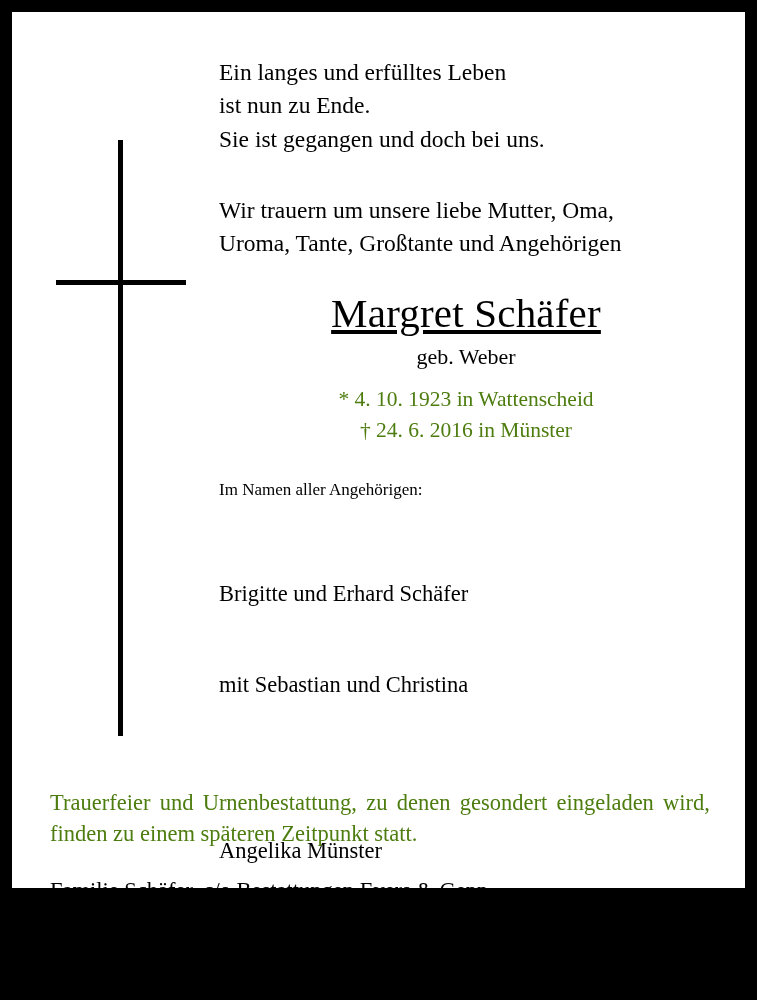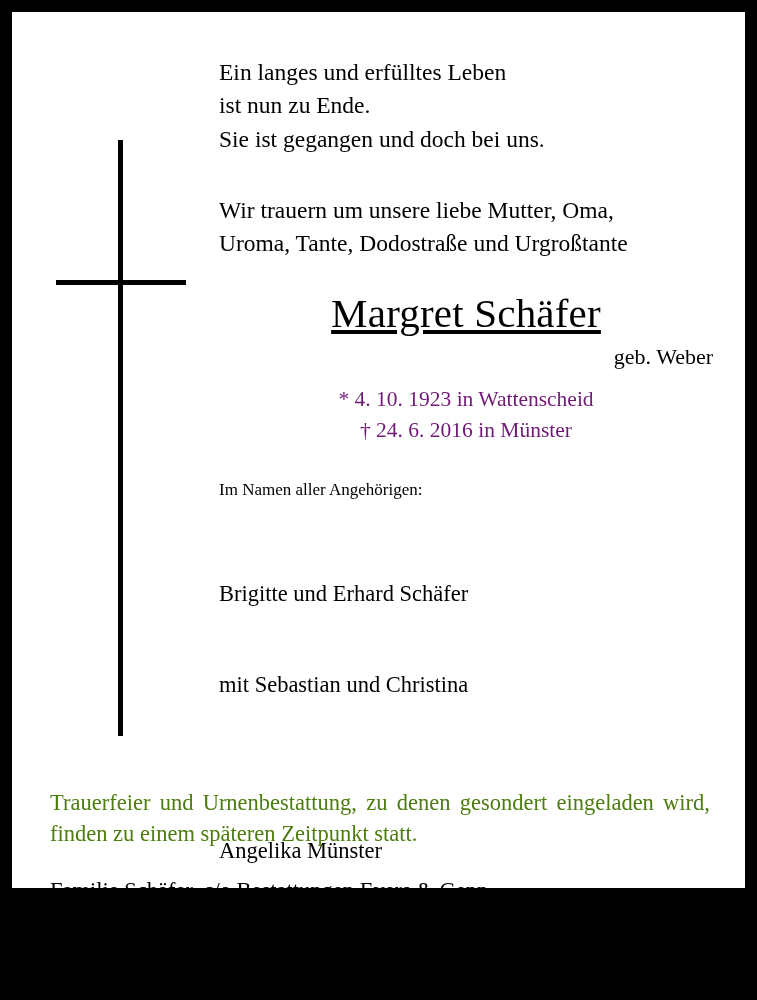--- a/index.html
+++ b/index.html
@@ -78,27 +78,26 @@
     font-size: 41px;
     line-height: 1.1;
     letter-spacing: 0.2px;
     color: #000;
     text-decoration: underline;
   }
   .maiden {
     margin-top: 8px;
     font-size: 22px;
     color: #000;
-    text-align: right;
   }
   .dates {
     margin-top: 14px;
     font-size: 21.5px;
     line-height: 1.45;
-    color: #701a75;
+    color: #4d7c0f;
   }
 
   .names-intro {
     margin-top: 34px;
     font-size: 17px;
     color: #000;
   }
   .family {
     margin-top: 18px;
     font-size: 22.5px;
@@ -142,21 +141,21 @@
   <div class="body-col">
 
     <div class="verse">
       <div>Ein langes und erfülltes Leben</div>
       <div>ist nun zu Ende.</div>
       <div>Sie ist gegangen und doch bei uns.</div>
     </div>
 
     <div class="mourn">
       <div>Wir trauern um unsere liebe Mutter, Oma,</div>
-      <div>Uroma, Tante, Dodostraße und Urgroßtante</div>
+      <div>Uroma, Tante, Großtante und Angehörigen</div>
     </div>
 
     <div class="name-block">
       <div class="name">Margret Schäfer</div>
       <div class="maiden">geb. Weber</div>
       <div class="dates">
         <div>* 4. 10. 1923 in Wattenscheid</div>
         <div>† 24. 6. 2016 in Münster</div>
       </div>
     </div>

